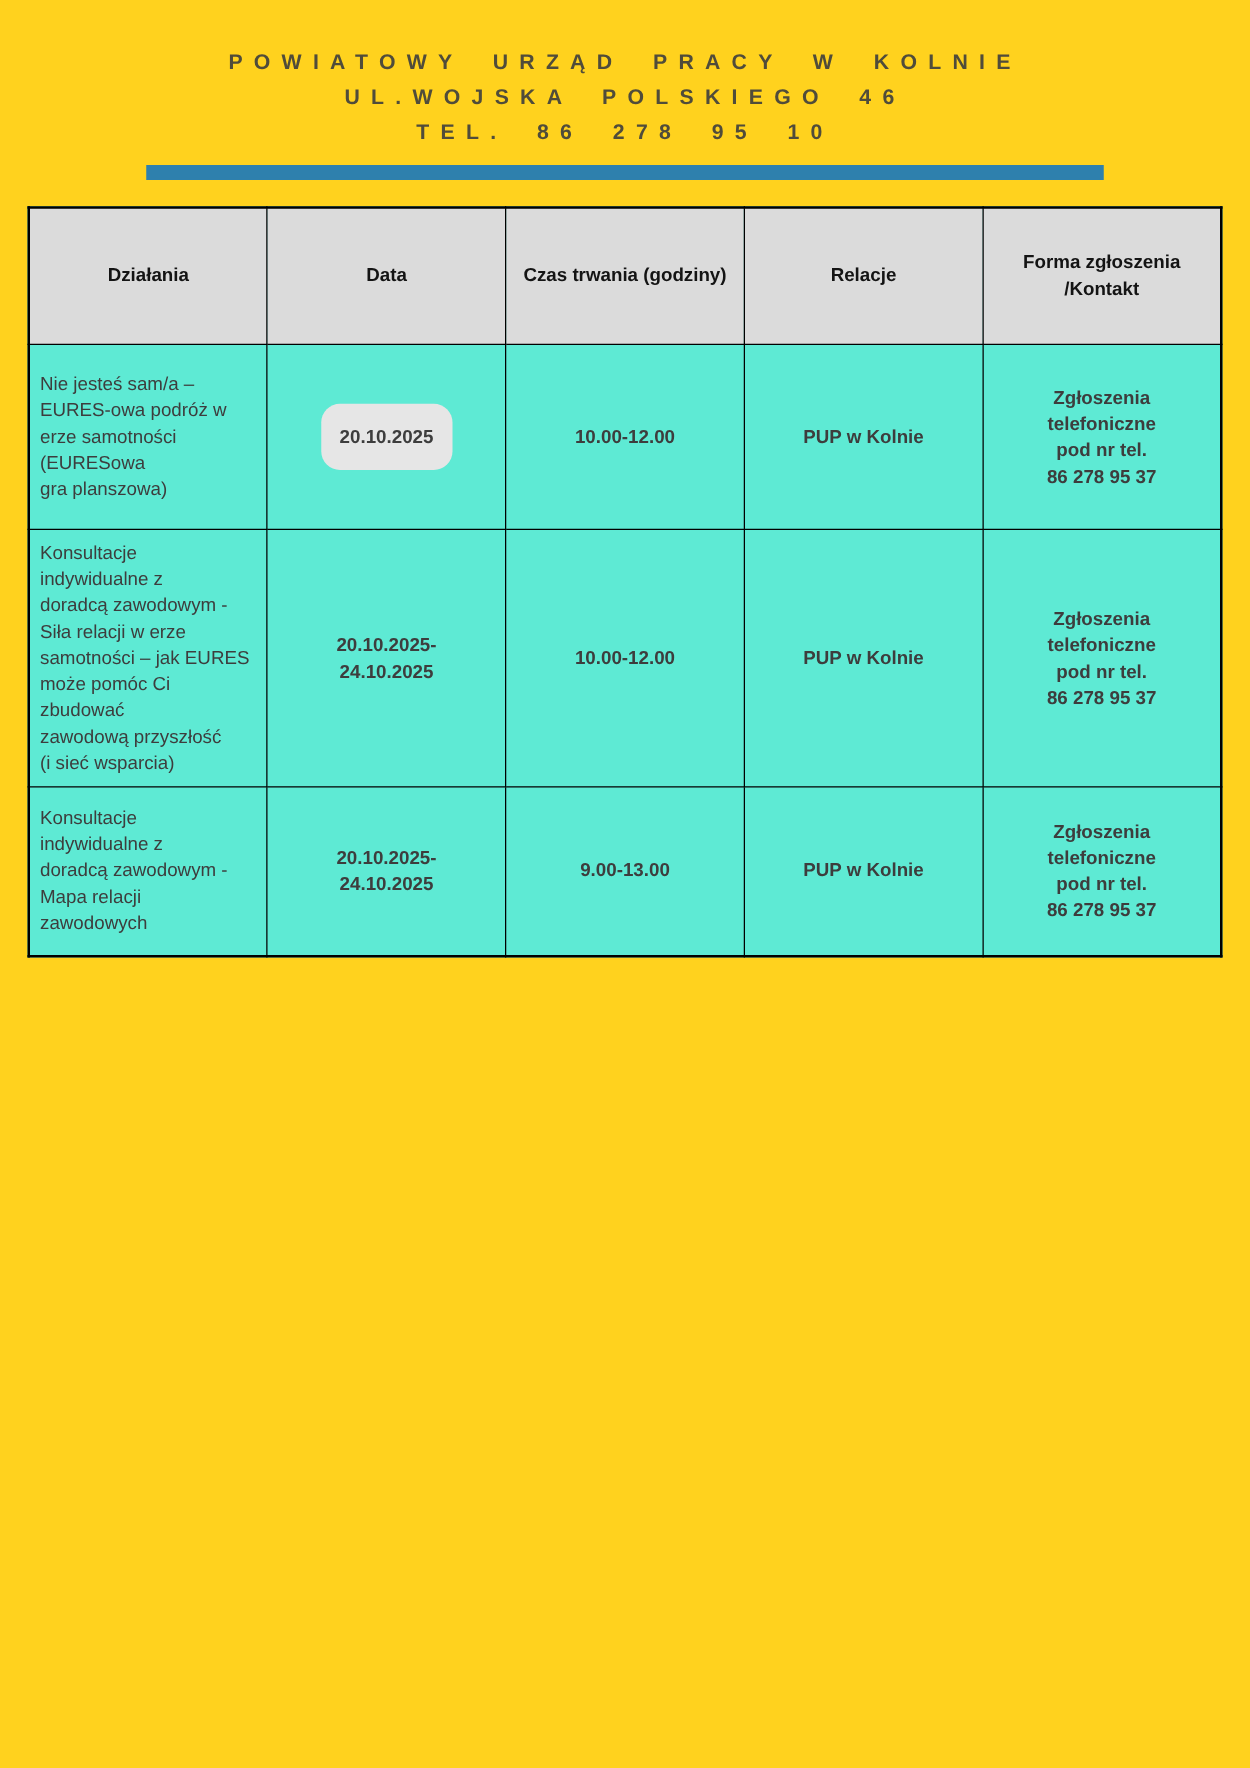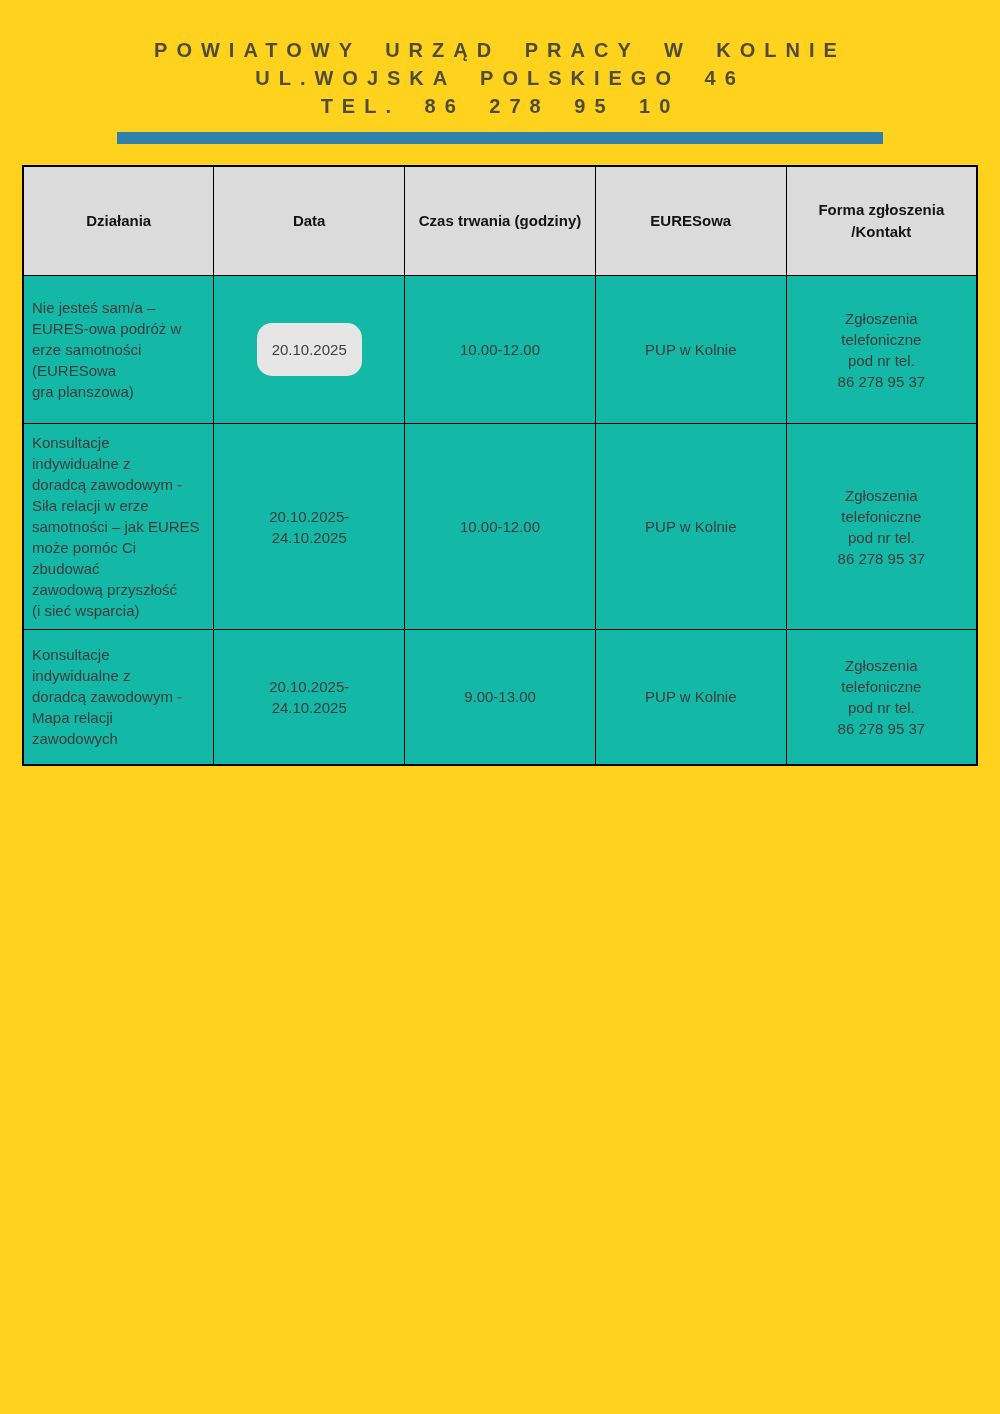--- a/index.html
+++ b/index.html
@@ -12,39 +12,39 @@
     background: #FFD21E;
     font-family: "Liberation Sans", sans-serif;
     position: relative;
   }
   .header-block {
     padding-top: 36px;
     text-align: center;
     color: #504C3A;
   }
   .header-line {
-    font-size: 20px;
+    font-size: 17px;
     font-weight: bold;
     letter-spacing: 9px;
     word-spacing: 10px;
     line-height: 28px;
     white-space: nowrap;
   }
   .divider-bar {
     width: 766px;
     height: 12px;
     background: #2E80AD;
     margin: 12px auto 0 auto;
   }
   table.schedule {
     border-collapse: collapse;
     table-layout: fixed;
     width: 956px;
     margin: 21px auto 0 auto;
-    background: #14b8a6;
+    background: #5eead4;
     border: 2px solid #000000;
   }
   table.schedule th,
   table.schedule td {
     border: 1.5px solid #000000;
     white-space: pre-line;
     vertical-align: middle;
   }
   table.schedule th {
     background: #DBDBDB;
@@ -62,20 +62,21 @@
     line-height: 1.4;
     padding: 8px;
   }
   td.activity-cell {
     text-align: left;
     padding-left: 12px;
     padding-right: 6px;
   }
   td.center-cell {
     text-align: center;
+    font-weight: bold;
   }
   tr.row-1 { height: 148px; }
   tr.row-2 { height: 157px; }
   tr.row-3 { height: 202px; }
   tr.row-4 { height: 135px; }
   .date-badge {
     display: inline-block;
     background: #E6E6E6;
     border-radius: 15px;
     padding: 16px 15px;
@@ -100,21 +101,21 @@
       <col style="width:20%">
       <col style="width:20%">
       <col style="width:20%">
       <col style="width:20%">
   </colgroup>
   <thead>
     <tr>
       <th>Działania</th>
       <th>Data</th>
       <th>Czas trwania (godziny)</th>
-      <th>EURESowa</th>
+      <th>Relacje</th>
       <th>Forma zgłoszenia
 /Kontakt</th>
     </tr>
   </thead>
   <tbody>
     <tr class="row-1">
       <td class="activity-cell">Nie jesteś sam/a –
 EURES-owa podróż w
 erze samotności
 (EURESowa

